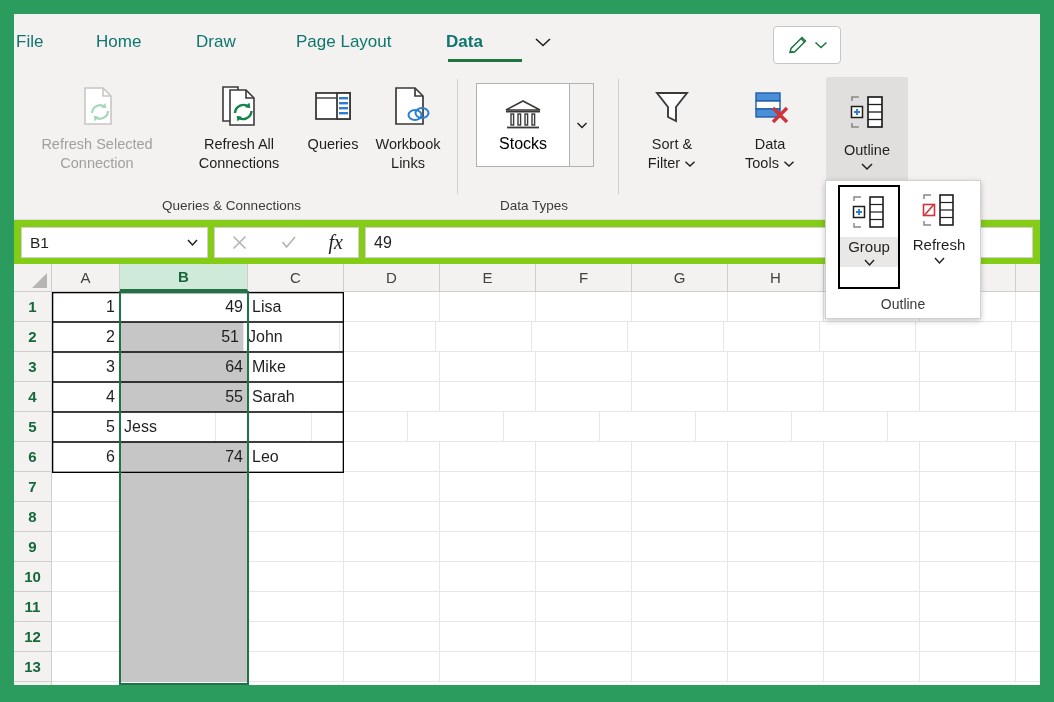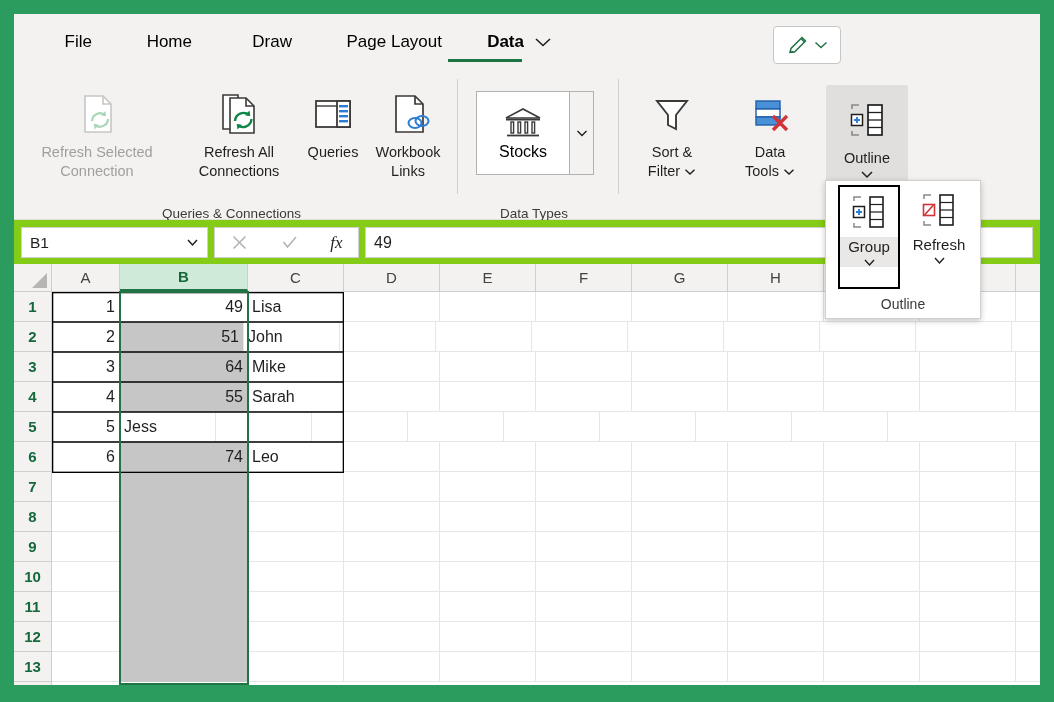--- a/index.html
+++ b/index.html
@@ -20,22 +20,22 @@
   
   #tabbar {
     position: absolute; left: 0; top: 0;
     width: 1026px; height: 55px;
     background: #F3F2F1;
     display: flex; align-items: center;
   }
   .tab {
     position: relative;
     height: 55px;
-    display: flex; align-items: center; justify-content: flex-end;
-    font-size: 17px; color: #000000;
+    display: flex; align-items: center; justify-content: flex-start;
+    font-size: 17px; color: #0f766e;
     padding: 0 2px;
     cursor: default;
   }
   .tab.active { font-weight: bold; }
   .tab.active::after {
     content: "";
     position: absolute; left: 4px; right: 4px; bottom: 7px;
     height: 3px; background: #1D7544;
   }
   #tab-chevron {
@@ -51,21 +51,21 @@
     display: flex; align-items: center; justify-content: center; gap: 4px;
   }
 
   
   #ribbon {
     position: absolute; left: 0; top: 55px;
     width: 1026px; height: 151px;
     background: #F3F2F1;
     border-bottom: 1px solid #E1DFDD;
   }
-  .grp { position: absolute; top: 8px; height: 151px; }
+  .grp { position: absolute; top: 0; height: 151px; }
   .grp-label {
     position: absolute; bottom: 7px; left: 0; width: 100%;
     text-align: center; font-size: 13.5px; color: #3B3A39;
   }
   .grp-sep {
     position: absolute; top: 10px; width: 1px; height: 115px;
     background: #D2D0CE;
   }
   .btn {
     position: absolute; top: 8px;
@@ -121,21 +121,21 @@
     font-size: 15.5px; color: #201F1E;
   }
   #namebox .chev { margin-left: auto; color: #201F1E; }
   #fxgroup {
     position: absolute; left: 200px; top: 7px;
     width: 145px; height: 31px;
     background: #FFFFFF; border: 1px solid #D2D0CE;
     display: flex; align-items: center; justify-content: space-around;
   }
   #fxgroup .fxbtn { font-size: 19px; color: #B3B1AF; }
-  #fxgroup .fxsym { font-size: 17px; color: #201F1E; font-family: "Liberation Serif", serif; font-style: italic; }
+  #fxgroup .fxsym { font-size: 20px; color: #201F1E; font-family: "Liberation Serif", serif; font-style: italic; }
   #fbox {
     position: absolute; left: 351px; top: 7px;
     width: 668px; height: 31px;
     background: #FFFFFF; border: 1px solid #D2D0CE;
     display: flex; align-items: center; padding: 0 8px;
     font-size: 16px; color: #201F1E;
   }
 
   
   #gridwrap {

